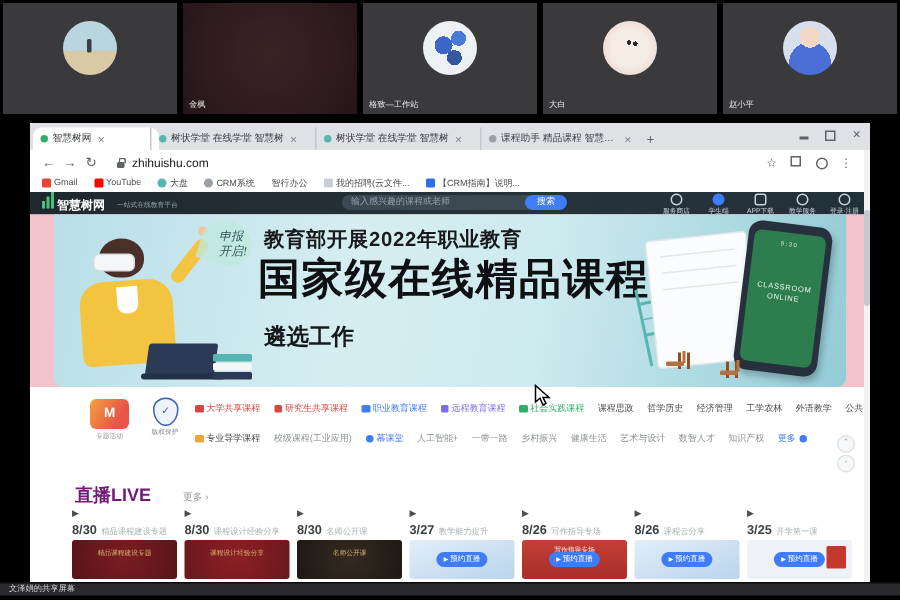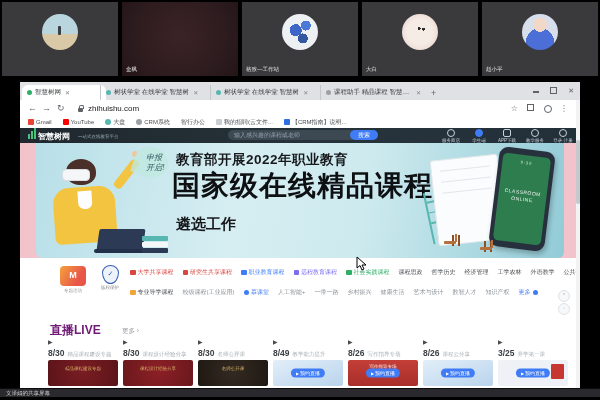--- a/index.html
+++ b/index.html
@@ -451,21 +451,21 @@
       </div>
       <div class="lcol">
         <span class="lplay">▶</span>
         <span class="ldate"><span>8/30</span><small>名师公开课</small></span>
         <span class="lthumb th-dk">
             <span class="goldtx">名师公开课</span>
           </span>
       </div>
       <div class="lcol">
         <span class="lplay">▶</span>
-        <span class="ldate"><span>8/49</span><small>教学能力提升</small></span>
+        <span class="ldate"><span>3/27</span><small>教学能力提升</small></span>
         <span class="lthumb th-lb">
             <span class="pill">预约直播</span>
           </span>
       </div>
       <div class="lcol">
         <span class="lplay">▶</span>
         <span class="ldate"><span>8/26</span><small>写作指导专场</small></span>
         <span class="lthumb th-rd">
             <span class="whitetx">写作指导专场</span>
             <span class="pill">预约直播</span>

